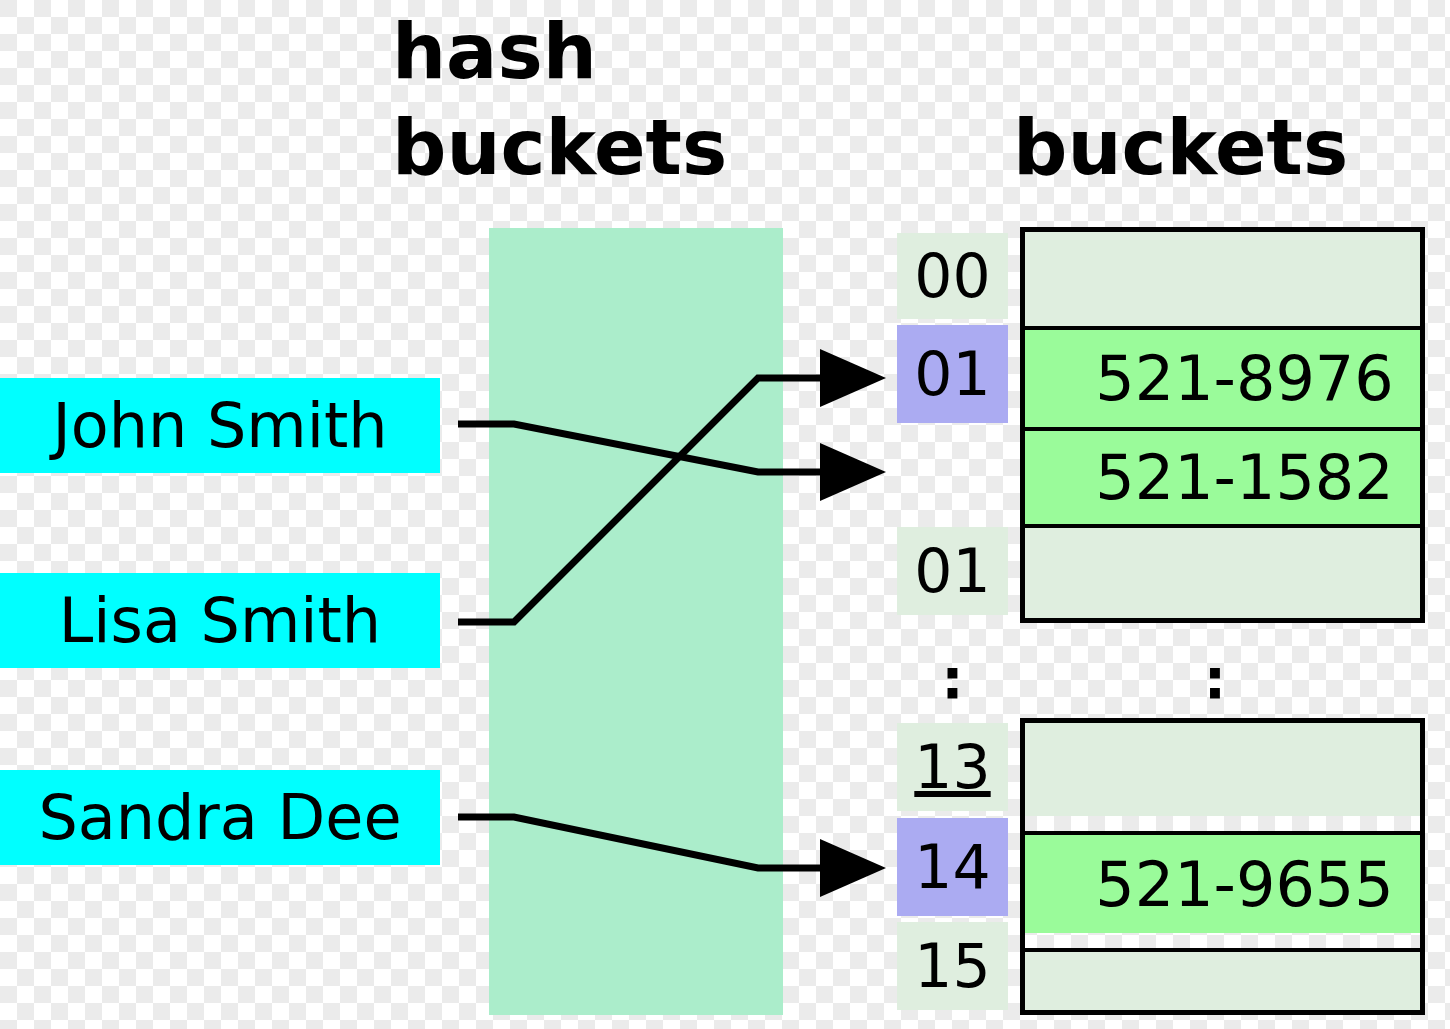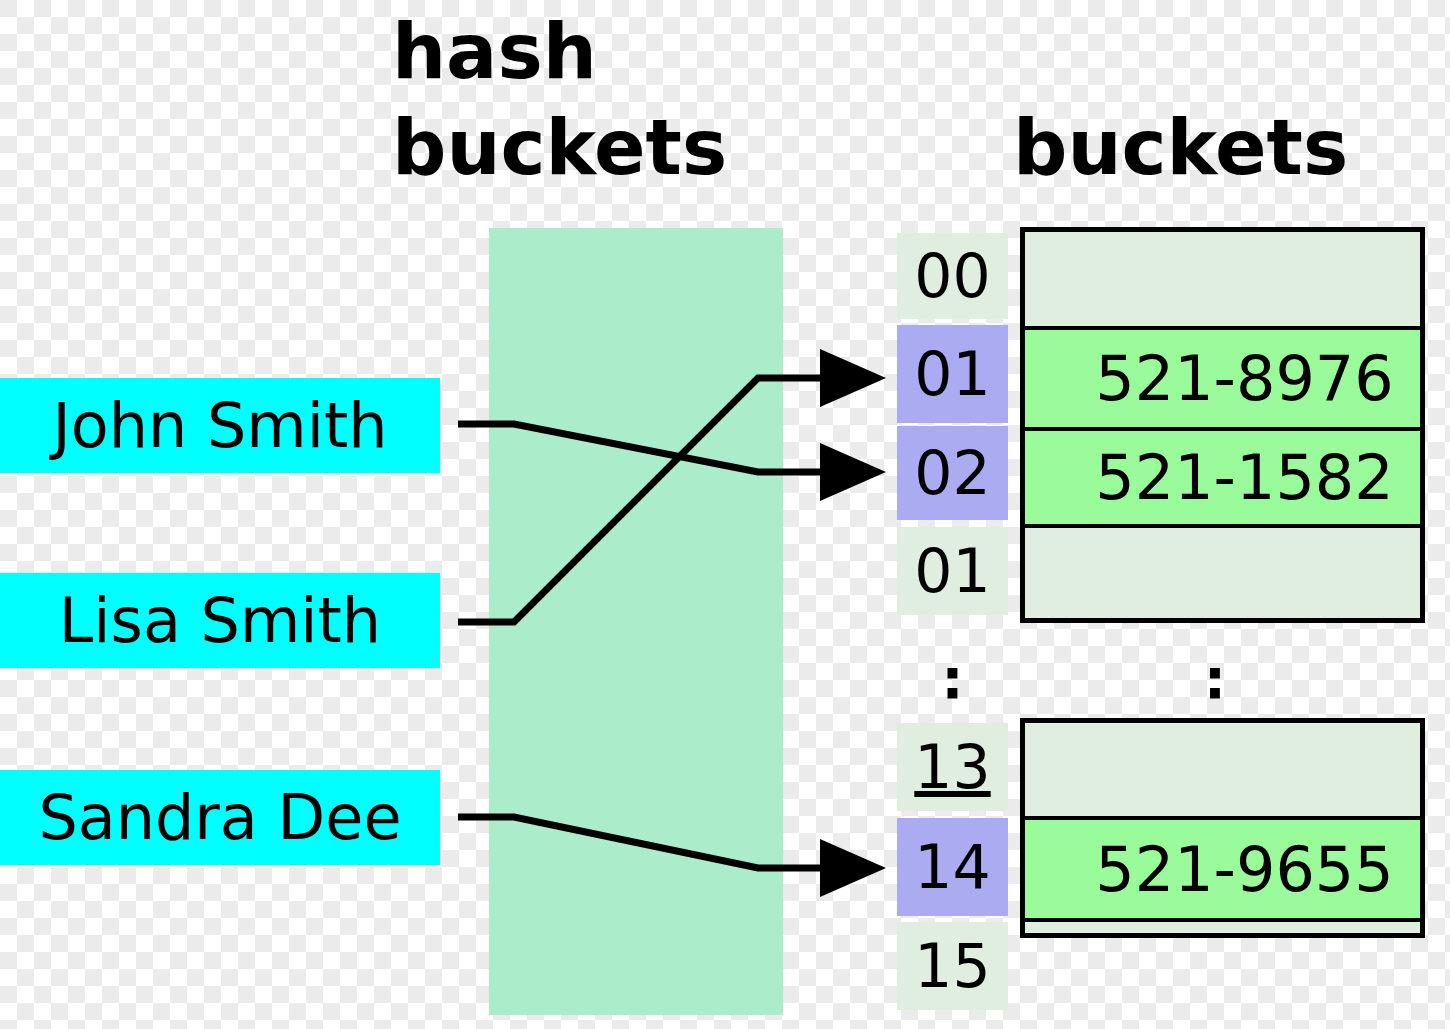--- a/index.html
+++ b/index.html
@@ -80,21 +80,21 @@
   .bucket-table {
     position: absolute;
     left: 1020px;
     width: 405px;
     border: 5px solid #000;
     box-sizing: border-box;
     display: flex;
     flex-direction: column;
   }
   #bucket-table-top    { top: 227px; height: 396px; }
-  #bucket-table-bottom { top: 718px; height: 220px; }
+  #bucket-table-bottom { top: 718px; height: 297px; gap: 15px; }
   .bucket-row {
     background: #dfeedf;
     display: flex;
     align-items: center;
     justify-content: center;
     font-size: 62px;
     color: #000;
     box-sizing: border-box;
   }
   .bucket-row + .bucket-row { border-top: 4px solid #000; }
@@ -138,21 +138,20 @@
   <div class="heading" id="h-buckets">buckets</div>
 
   <div class="hash-band"></div>
 
   <div class="key-box" id="key-john">John Smith</div>
   <div class="key-box" id="key-lisa">Lisa Smith</div>
   <div class="key-box" id="key-sandra">Sandra Dee</div>
 
   <div class="index-cell" id="idx-00">00</div>
   <div class="index-cell highlight" id="idx-01">01</div>
-  <div class="index-cell highlight" id="idx-02">02</div>
   <div class="index-cell" id="idx-03">01</div>
 
   <div class="index-cell" id="idx-13">13</div>
   <div class="index-cell highlight" id="idx-14">14</div>
   <div class="index-cell" id="idx-15">15</div>
 
   <div class="ellipsis" id="ellipsis-index">:</div>
   <div class="ellipsis" id="ellipsis-buckets">:</div>
 
   <div class="bucket-table" id="bucket-table-top">

